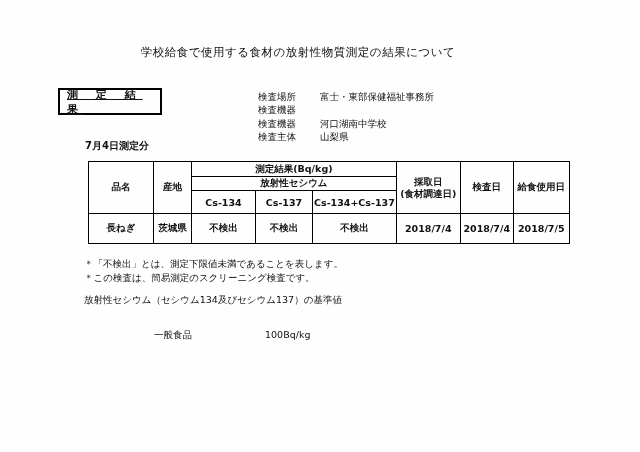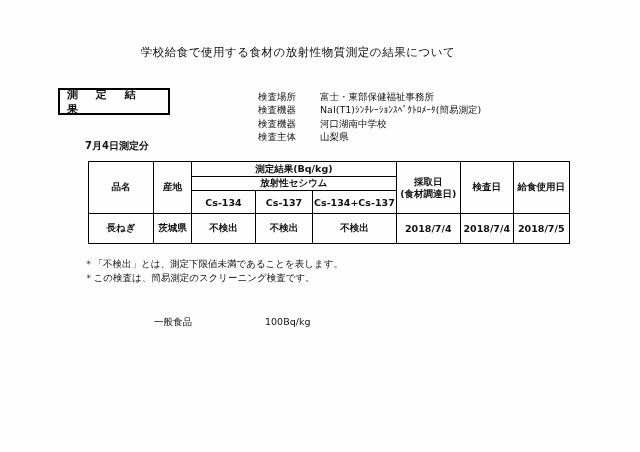--- a/index.html
+++ b/index.html
@@ -18,29 +18,30 @@
     width: 596px;
     text-align: center;
     font-size: 11.5px;
     font-weight: normal;
     letter-spacing: 0.5px;
   }
 
   .result-box {
     position: absolute;
     left: 58px; top: 88px;
-    width: 112px; height: 27px;
+    width: 104px; height: 27px;
     border: 2px solid #000;
     display: flex;
     align-items: center;
     justify-content: center;
     font-size: 11px;
     font-weight: bold;
     letter-spacing: 7px;
     padding-left: 7px; 
+    text-decoration: underline;
   }
 
   .info-block {
     position: absolute;
     left: 258px; top: 90px;
     font-size: 9.5px;
     line-height: 13.4px;
   }
   .info-row { display: flex; }
   .info-label { width: 62px; white-space: nowrap; }
@@ -103,21 +104,20 @@
   <span>測 定 結 果</span>
 </div>
 
 <div class="info-block">
   <div class="info-row">
     <span class="info-label">検査場所</span>
     <span class="info-value">富士・東部保健福祉事務所</span>
   </div>
   <div class="info-row">
     <span class="info-label">検査機器</span>
-    <span class="info-value">NaI(T1)ｼﾝﾁﾚｰｼｮﾝｽﾍﾟｸﾄﾛﾒｰﾀ(簡易測定)</span>
   </div>
   <div class="info-row">
     <span class="info-label">検査機器</span>
     <span class="info-value">河口湖南中学校</span>
   </div>
   <div class="info-row">
     <span class="info-label">検査主体</span>
     <span class="info-value">山梨県</span>
   </div>
 </div>
@@ -167,17 +167,18 @@
     </tr>
   </tbody>
 </table>
 
 <div class="notes">
   <div>＊「不検出」とは、測定下限値未満であることを表します。</div>
   <div>＊この検査は、簡易測定のスクリーニング検査です。</div>
 </div>
 
 <div class="reference">
+  <div>放射性セシウム（セシウム134及びセシウム137）の基準値</div>
   <div class="ref-row">
     <span class="ref-item">一般食品</span>
     <span class="ref-value">100Bq/kg</span>
   </div>
 </div>
 
 </body></html>

